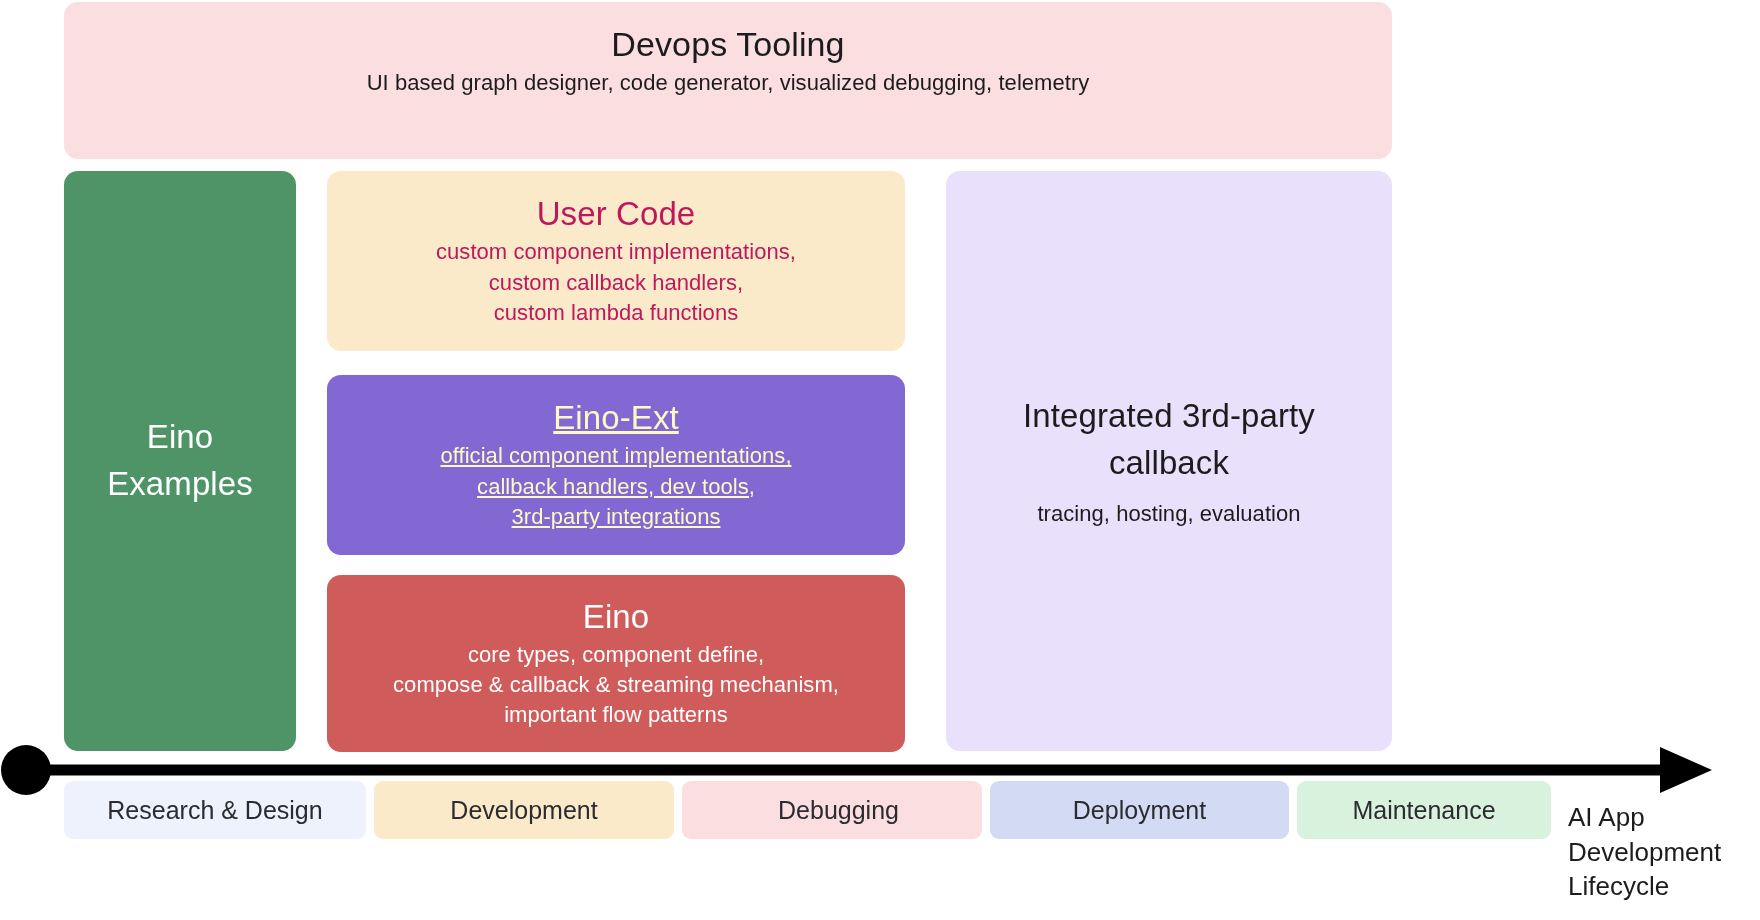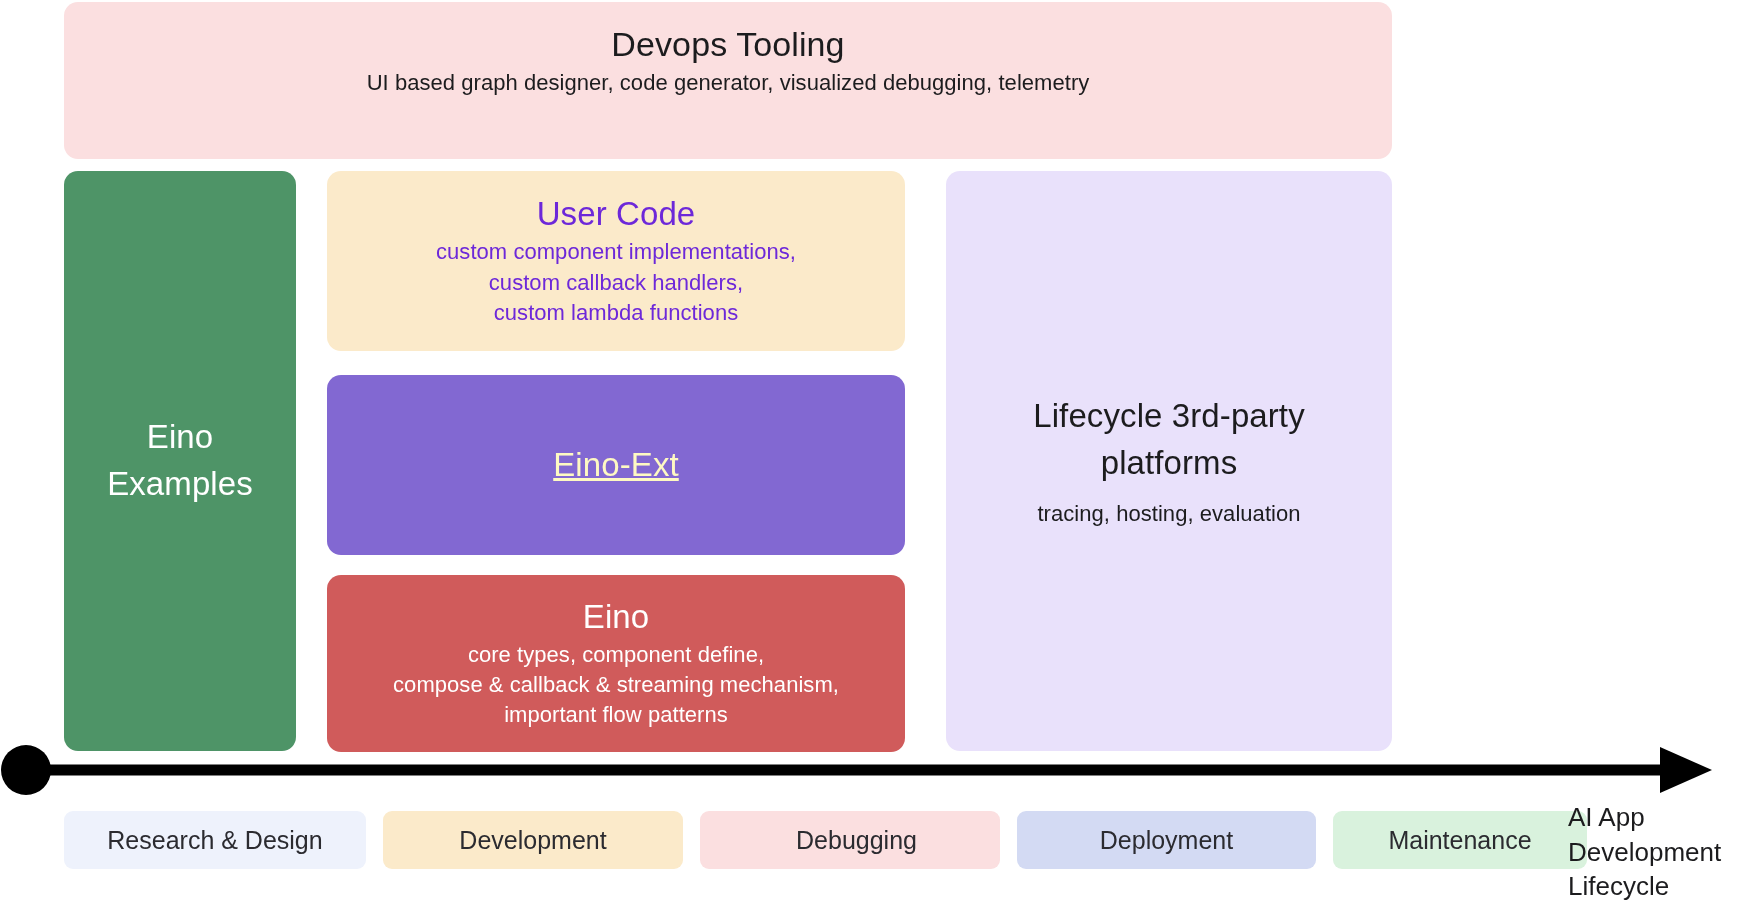--- a/index.html
+++ b/index.html
@@ -56,21 +56,21 @@
     left:64px;top:171px;width:232px;height:580px;
     background:#4e9467;
     color:#ffffff;
   }
   #examples .title{font-size:33px;line-height:1.42;}
 
   
   #usercode{
     left:327px;top:171px;width:578px;height:180px;
     background:#fbeaca;
-    color:#6d28d9;
+    color:#be185d;
   }
   #einoext{
     left:327px;top:375px;width:578px;height:180px;
     background:#8268d2;
     color:#fef9c3;
     text-decoration:underline;
   }
   #eino{
     left:327px;top:575px;width:578px;height:177px;
     background:#d05b5b;
@@ -91,22 +91,21 @@
     position:absolute;
     left:0;top:735px;width:1760px;height:70px;
     pointer-events:none;
   }
 
   
   #lifecycle{
     position:absolute;
     left:64px;top:781px;
     display:flex;
-    gap:17px;
-    margin-top:30px;
+    gap:8px;
   }
   .chip{
     height:58px;
     border-radius:9px;
     display:flex;
     align-items:center;
     justify-content:center;
     font-size:25px;
     color:#2b2b30;
     box-sizing:border-box;
@@ -146,31 +145,34 @@
 
   <div class="card" id="usercode">
     <div class="title">User Code</div>
     <div class="sub">custom component implementations,
 custom callback handlers,
 custom lambda functions</div>
   </div>
 
   <div class="card" id="einoext">
     <div class="title">Eino-Ext</div>
+    <div class="sub">official component implementations,
+callback handlers, dev tools,
+3rd-party integrations</div>
   </div>
 
   <div class="card" id="eino">
     <div class="title">Eino</div>
     <div class="sub">core types, component define,
 compose &amp; callback &amp; streaming mechanism,
 important flow patterns</div>
   </div>
 
   <div class="card" id="thirdparty">
-    <div class="title">Lifecycle 3rd-party platforms</div>
+    <div class="title">Integrated 3rd-party callback</div>
     <div class="sub">tracing, hosting, evaluation</div>
   </div>
 
   <svg id="timeline" viewBox="0 0 1760 70" width="1760" height="70">
     <circle cx="26" cy="35" r="25" fill="#000000"></circle>
     <line x1="26" y1="35" x2="1665" y2="35" stroke="#000000" stroke-width="11"></line>
     <polygon points="1660,12 1712,35 1660,58" fill="#000000"></polygon>
   </svg>
 
   <div id="lifecycle">

